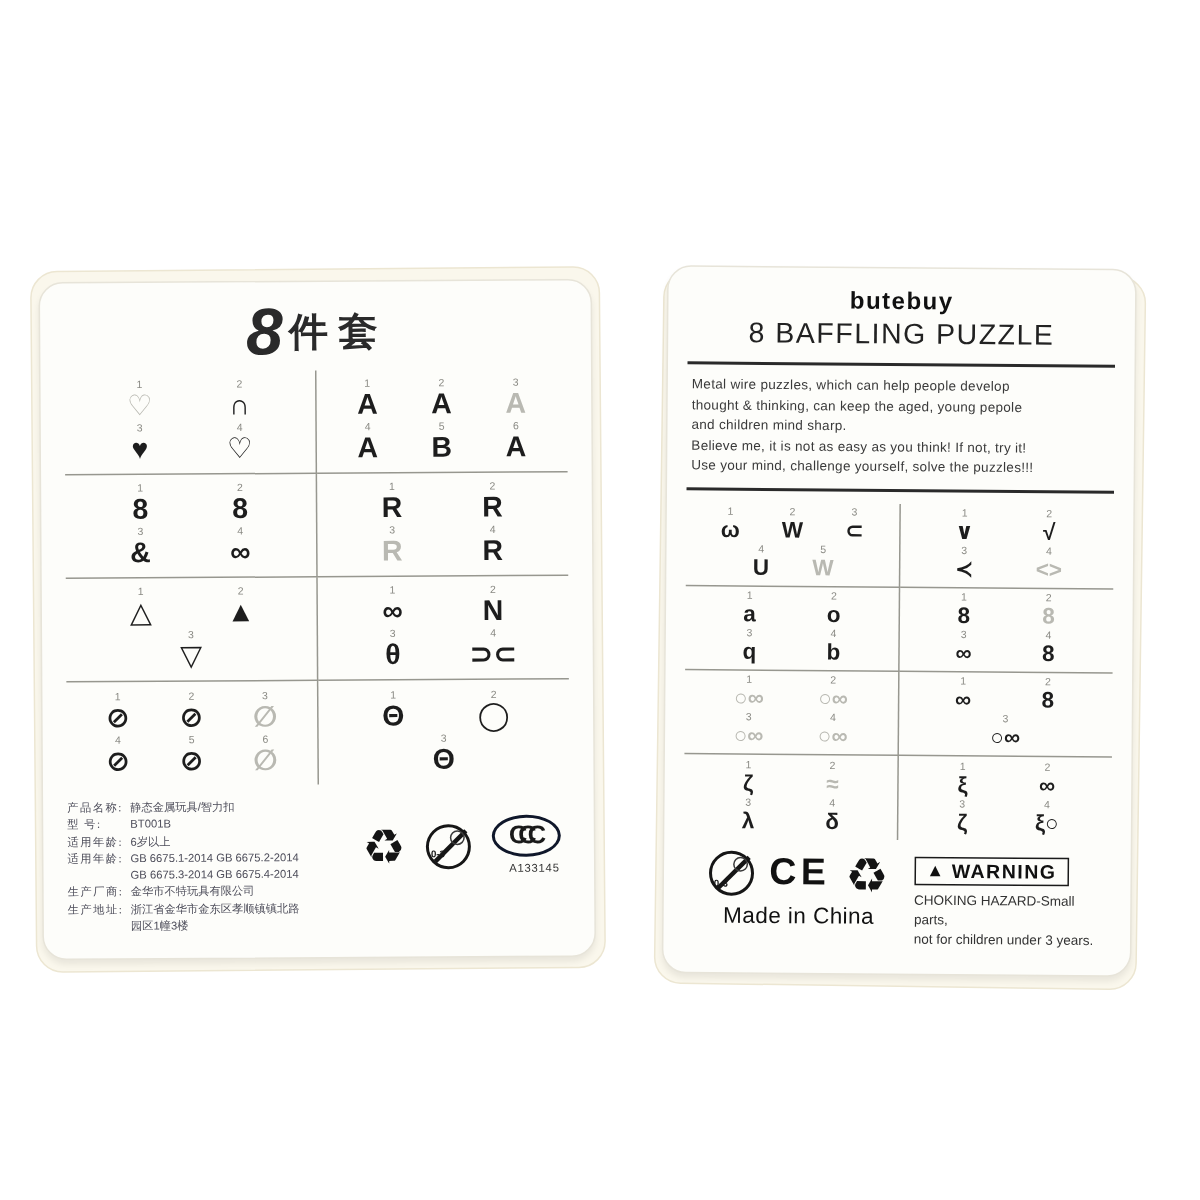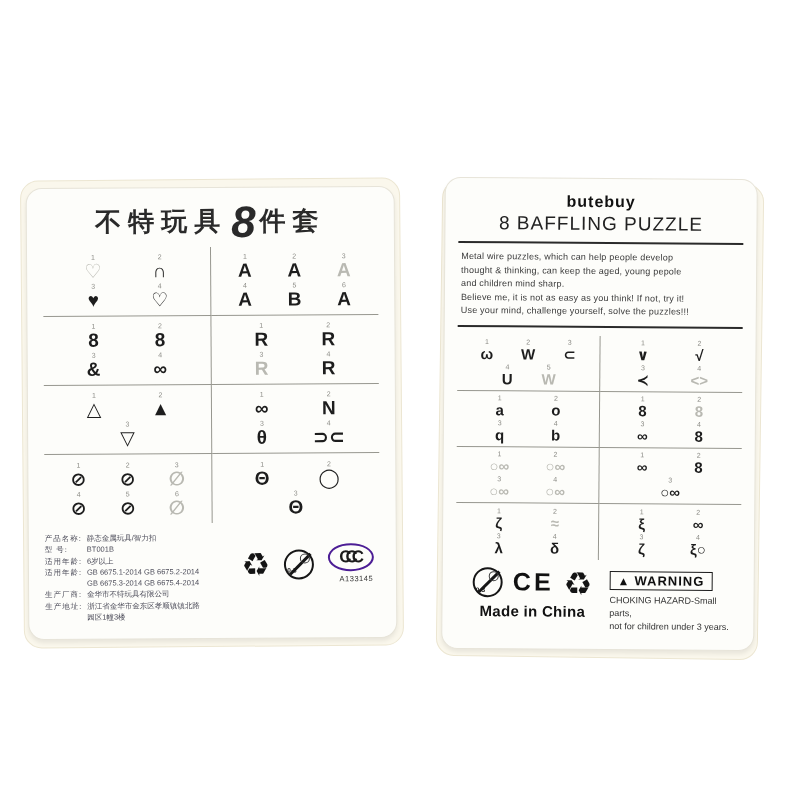--- a/index.html
+++ b/index.html
@@ -58,56 +58,55 @@
     content:"";position:absolute;left:50%;top:-2px;width:2.5px;height:29px;background:#161616;
     transform:rotate(45deg);transform-origin:center;
   }
   .age-mark::after{
     content:"";position:absolute;right:2px;top:2px;width:10px;height:10px;border:1.5px solid #3a3a3a;
     border-radius:50%;box-sizing:border-box;
   }
   .age-mark .age-txt{font-size:6.5px;font-weight:bold;color:#161616;margin:0 0 2px 1px;letter-spacing:0;}
   .ccc-wrap{display:flex;flex-direction:column;align-items:center;}
   .ccc{
-    width:46px;height:28px;border:2px solid #4c1d95;border-radius:50%;display:flex;
+    width:46px;height:28px;border:2px solid #0f172a;border-radius:50%;display:flex;
     align-items:center;justify-content:center;font-weight:bold;font-size:17px;
     letter-spacing:-6px;padding-right:5px;box-sizing:border-box;color:#1a1a1a;
   }
   .ccc-code{font-size:7.5px;color:#333;margin-top:2px;letter-spacing:.5px;margin-left:10px;}
   
   #right-behind{left:439px;top:182px;width:320px;height:474px;transform:rotate(.8deg);}
   #right-card{left:443px;top:178px;width:313px;height:472px;transform:rotate(.45deg);padding:14px 13px;}
   .rc-brand{text-align:center;font-weight:800;font-size:16px;letter-spacing:1px;color:#111;}
   .rc-title{text-align:center;font-size:19px;letter-spacing:1px;color:#222;margin-top:2px;}
   .rc-desc{
     border-top:2px solid #2a2a2a;border-bottom:2px solid #2a2a2a;margin-top:7px;
     padding:7px 3px;font-size:9px;line-height:1.5;color:#3a3a3a;letter-spacing:.2px;
   }
   .rc-footer{display:flex;margin-top:8px;}
   .rc-footer-left{width:54%;display:flex;flex-direction:column;align-items:center;}
   .rc-icons{display:flex;align-items:flex-start;gap:10px;}
   .ce{font-size:25px;font-weight:800;letter-spacing:3px;color:#111;}
-  .made-in{font-weight:700;font-size:15px;color:#111;margin-top:3px;letter-spacing:.3px;}
+  .made-in{font-weight:400;font-size:15px;color:#111;margin-top:3px;letter-spacing:.3px;}
   .rc-footer-right{width:46%;padding-top:3px;}
   .warn-title{
     display:inline-flex;align-items:center;gap:4px;border:1.5px solid #1a1a1a;
     padding:1px 7px;font-weight:800;font-size:13px;letter-spacing:1px;color:#101010;
   }
   .warn-tri{font-size:12px;line-height:1;}
   .warn-lines{font-size:9px;color:#333;margin-top:4px;line-height:1.45;}
 </style>
 </head>
 <body>
 
 <div class="sheet-behind" id="left-behind"></div>
 <div class="sheet-behind" id="right-behind"></div>
 
 <div class="card" id="left-card">
   <div class="lc-title">
-    <span>不特玩具</span>
     <span class="big8">8</span>
     <span>件套</span>
   </div>
 
   <div class="grid" id="left-grid">
       <div class="cell per2">
         <span class="fig">
           <span class="num">1</span>
           <span class="glyph light">♡</span>
         </span>

